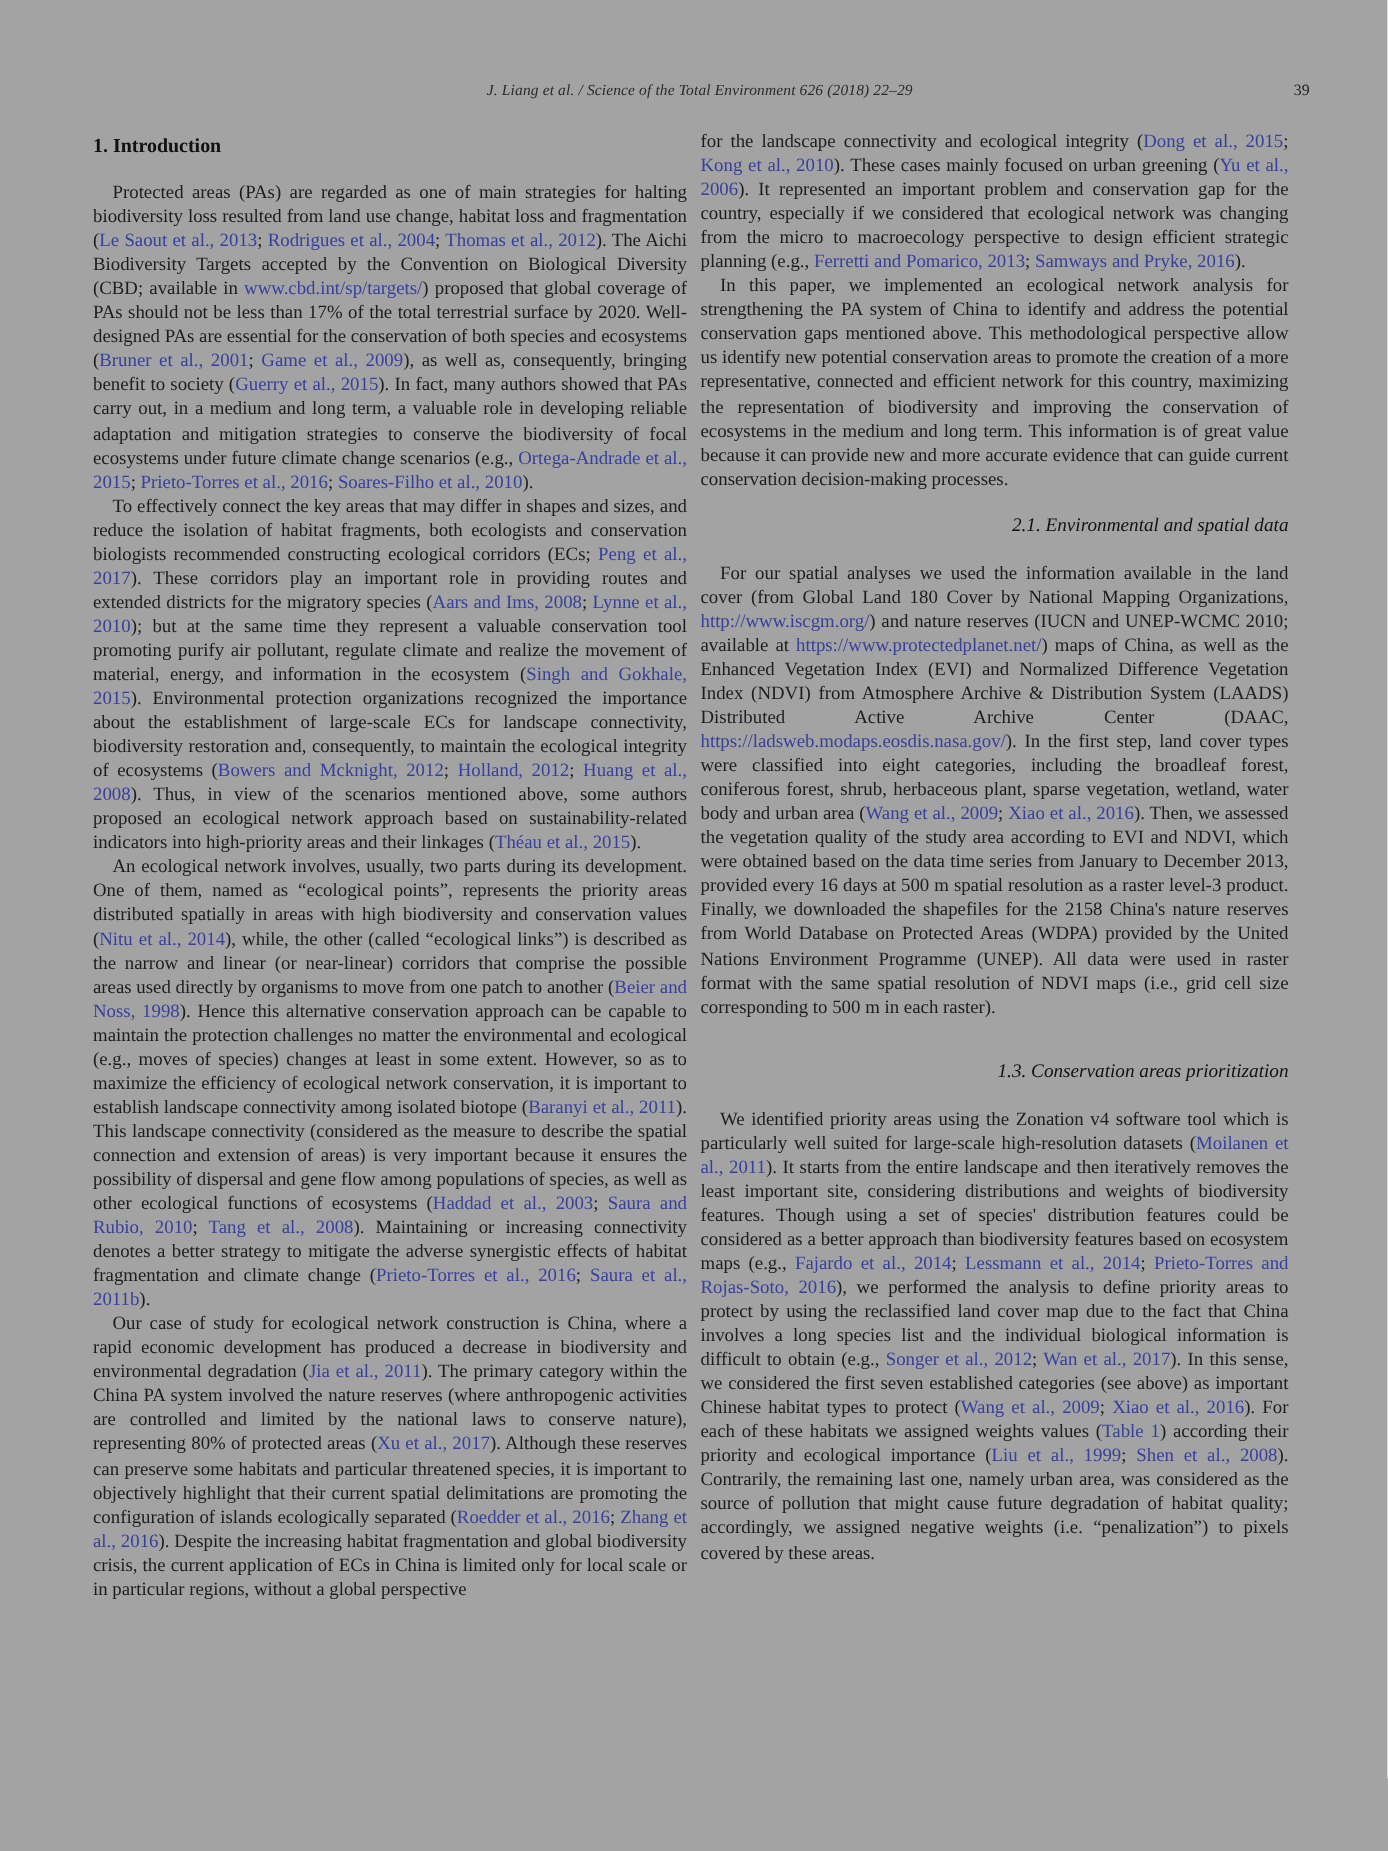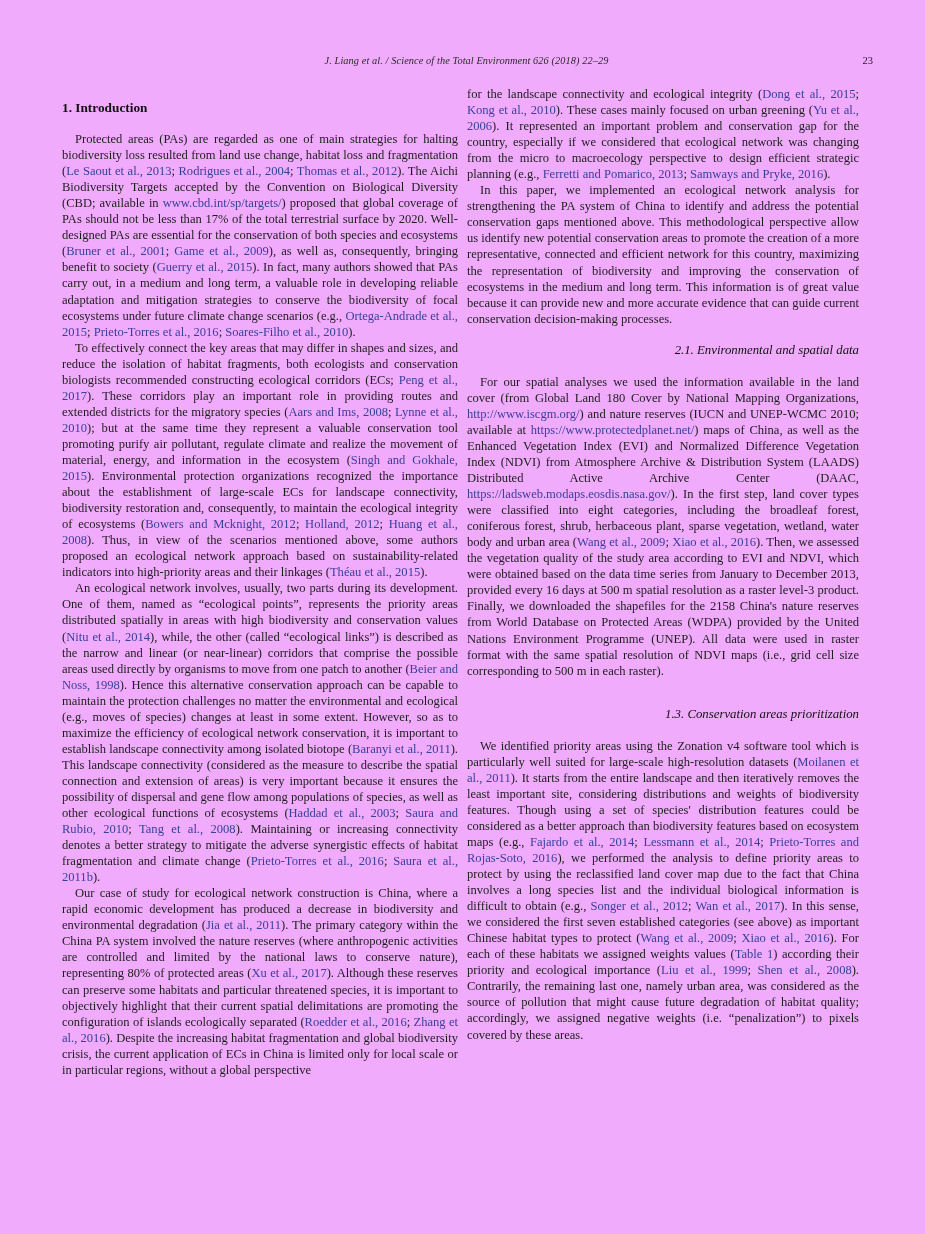--- a/index.html
+++ b/index.html
@@ -1,17 +1,17 @@
 <!DOCTYPE html>
 <html lang="en" style="--link: #383f9c;"><head>
 <meta charset="utf-8">
 <style>
   html, body { margin:0; padding:0; background:#ffffff; }
   .page {
-    position:relative; width:925px; height:1234px; background:#f0abfc;
+    position:relative; width:925px; height:1234px; background:#a3a3a3;
     font-family:"Liberation Serif", serif; color:#1d1d1d;
     overflow:hidden;
   }
   .running-head {
     position:absolute; top:55px; left:60px; width:813px;
     text-align:center; font-style:italic; font-size:10.3px; color:#2a2a2a;
     letter-spacing:0.1px;
   }
   .page-number {
     position:absolute; top:55px; right:52px; font-size:10.5px; color:#1d1d1d;
@@ -22,35 +22,35 @@
     text-justify:inter-word; hyphens:auto; -webkit-hyphens:auto;
   }
   .col-left  { left:62px;  width:396px; }
   .col-right { left:467px; width:392px; }
   p { margin:0; text-indent:13px; }
   p.no-indent { text-indent:0; }
   h2.sec {
     font-size:13.3px; font-weight:bold; margin:26px 0 15px 0;
     text-align:left; text-indent:0; color:#111;
   }
-  h2.sec.first { margin-top:14px; }
+  h2.sec.first { margin-top:3px; }
   h3.subsec {
     font-size:12.8px; font-weight:normal; font-style:italic;
     margin:27px 0 16px 0; text-align:right; text-indent:0; color:#111;
   }
   h3.subsec.after-heading { margin-top:15px; }
   .link { color:var(--link, #383f9c); }
 </style>
 </head>
 <body>
 
 <div class="page">
 
   <div class="running-head">J. Liang et al. / Science of the Total Environment 626 (2018) 22–29</div>
-  <div class="page-number">23</div>
+  <div class="page-number">39</div>
 
   <div class="col col-left">
     <h2 class="sec first">1. Introduction</h2>
     <p><span>Protected areas (PAs) are regarded as one of main strategies for halting biodiversity loss resulted from land use change, habitat loss and fragmentation (</span><span class="link">Le Saout et al., 2013</span><span>; </span><span class="link">Rodrigues et al., 2004</span><span>; </span><span class="link">Thomas et al., 2012</span><span>). The Aichi Biodiversity Targets accepted by the Convention on Biological Diversity (CBD; available in </span><span class="link">www.cbd.int/sp/targets/</span><span>) proposed that global coverage of PAs should not be less than 17% of the total terrestrial surface by 2020. Well-designed PAs are essential for the conservation of both species and ecosystems (</span><span class="link">Bruner et al., 2001</span><span>; </span><span class="link">Game et al., 2009</span><span>), as well as, consequently, bringing benefit to society (</span><span class="link">Guerry et al., 2015</span><span>). In fact, many authors showed that PAs carry out, in a medium and long term, a valuable role in developing reliable adaptation and mitigation strategies to conserve the biodiversity of focal ecosystems under future climate change scenarios (e.g., </span><span class="link">Ortega-Andrade et al., 2015</span><span>; </span><span class="link">Prieto-Torres et al., 2016</span><span>; </span><span class="link">Soares-Filho et al., 2010</span><span>).</span></p>
     <p><span>To effectively connect the key areas that may differ in shapes and sizes, and reduce the isolation of habitat fragments, both ecologists and conservation biologists recommended constructing ecological corridors (ECs; </span><span class="link">Peng et al., 2017</span><span>). These corridors play an important role in providing routes and extended districts for the migratory species (</span><span class="link">Aars and Ims, 2008</span><span>; </span><span class="link">Lynne et al., 2010</span><span>); but at the same time they represent a valuable conservation tool promoting purify air pollutant, regulate climate and realize the movement of material, energy, and information in the ecosystem (</span><span class="link">Singh and Gokhale, 2015</span><span>). Environmental protection organizations recognized the importance about the establishment of large-scale ECs for landscape connectivity, biodiversity restoration and, consequently, to maintain the ecological integrity of ecosystems (</span><span class="link">Bowers and Mcknight, 2012</span><span>; </span><span class="link">Holland, 2012</span><span>; </span><span class="link">Huang et al., 2008</span><span>). Thus, in view of the scenarios mentioned above, some authors proposed an ecological network approach based on sustainability-related indicators into high-priority areas and their linkages (</span><span class="link">Théau et al., 2015</span><span>).</span></p>
     <p><span>An ecological network involves, usually, two parts during its development. One of them, named as “ecological points”, represents the priority areas distributed spatially in areas with high biodiversity and conservation values (</span><span class="link">Nitu et al., 2014</span><span>), while, the other (called “ecological links”) is described as the narrow and linear (or near-linear) corridors that comprise the possible areas used directly by organisms to move from one patch to another (</span><span class="link">Beier and Noss, 1998</span><span>). Hence this alternative conservation approach can be capable to maintain the protection challenges no matter the environmental and ecological (e.g., moves of species) changes at least in some extent. However, so as to maximize the efficiency of ecological network conservation, it is important to establish landscape connectivity among isolated biotope (</span><span class="link">Baranyi et al., 2011</span><span>). This landscape connectivity (considered as the measure to describe the spatial connection and extension of areas) is very important because it ensures the possibility of dispersal and gene flow among populations of species, as well as other ecological functions of ecosystems (</span><span class="link">Haddad et al., 2003</span><span>; </span><span class="link">Saura and Rubio, 2010</span><span>; </span><span class="link">Tang et al., 2008</span><span>). Maintaining or increasing connectivity denotes a better strategy to mitigate the adverse synergistic effects of habitat fragmentation and climate change (</span><span class="link">Prieto-Torres et al., 2016</span><span>; </span><span class="link">Saura et al., 2011b</span><span>).</span></p>
     <p><span>Our case of study for ecological network construction is China, where a rapid economic development has produced a decrease in biodiversity and environmental degradation (</span><span class="link">Jia et al., 2011</span><span>). The primary category within the China PA system involved the nature reserves (where anthropogenic activities are controlled and limited by the national laws to conserve nature), representing 80% of protected areas (</span><span class="link">Xu et al., 2017</span><span>). Although these reserves can preserve some habitats and particular threatened species, it is important to objectively highlight that their current spatial delimitations are promoting the configuration of islands ecologically separated (</span><span class="link">Roedder et al., 2016</span><span>; </span><span class="link">Zhang et al., 2016</span><span>). Despite the increasing habitat fragmentation and global biodiversity crisis, the current application of ECs in China is limited only for local scale or in particular regions, without a global perspective</span></p>
   </div>
 
   <div class="col col-right">

